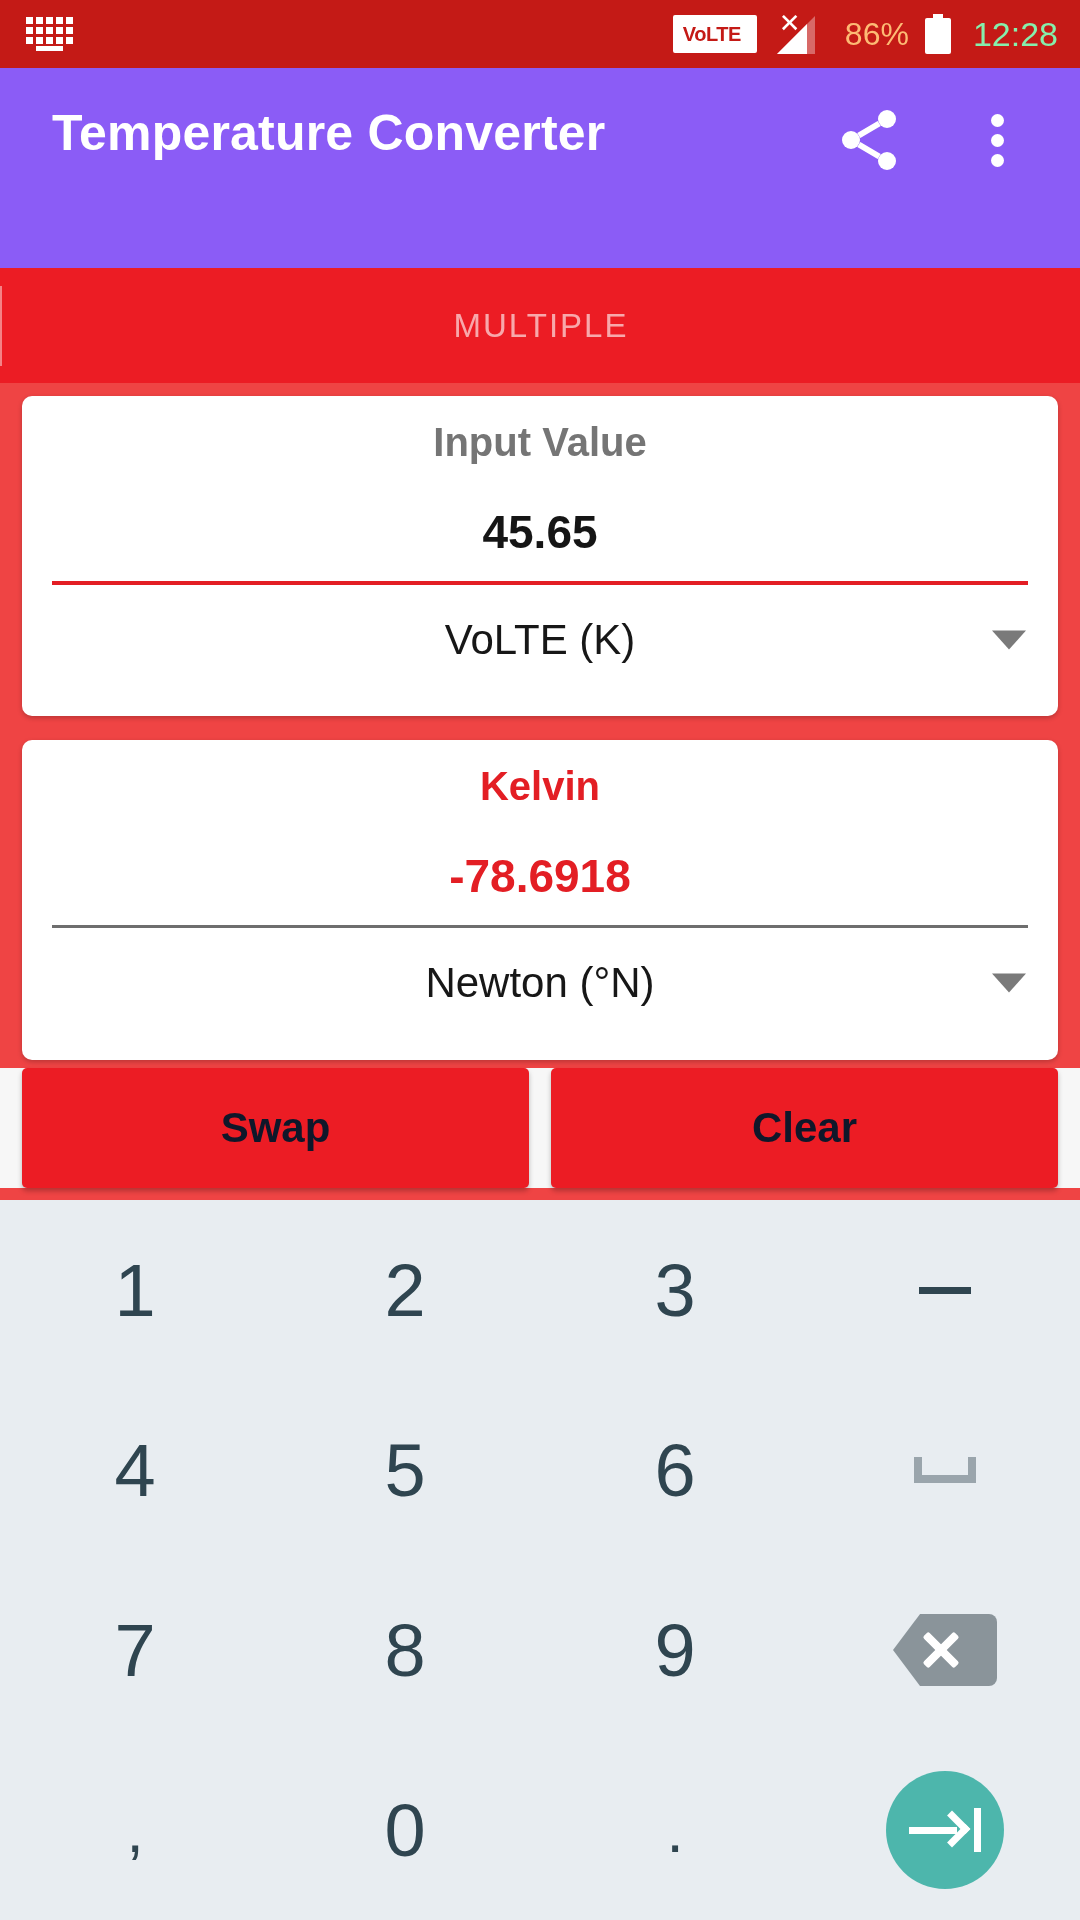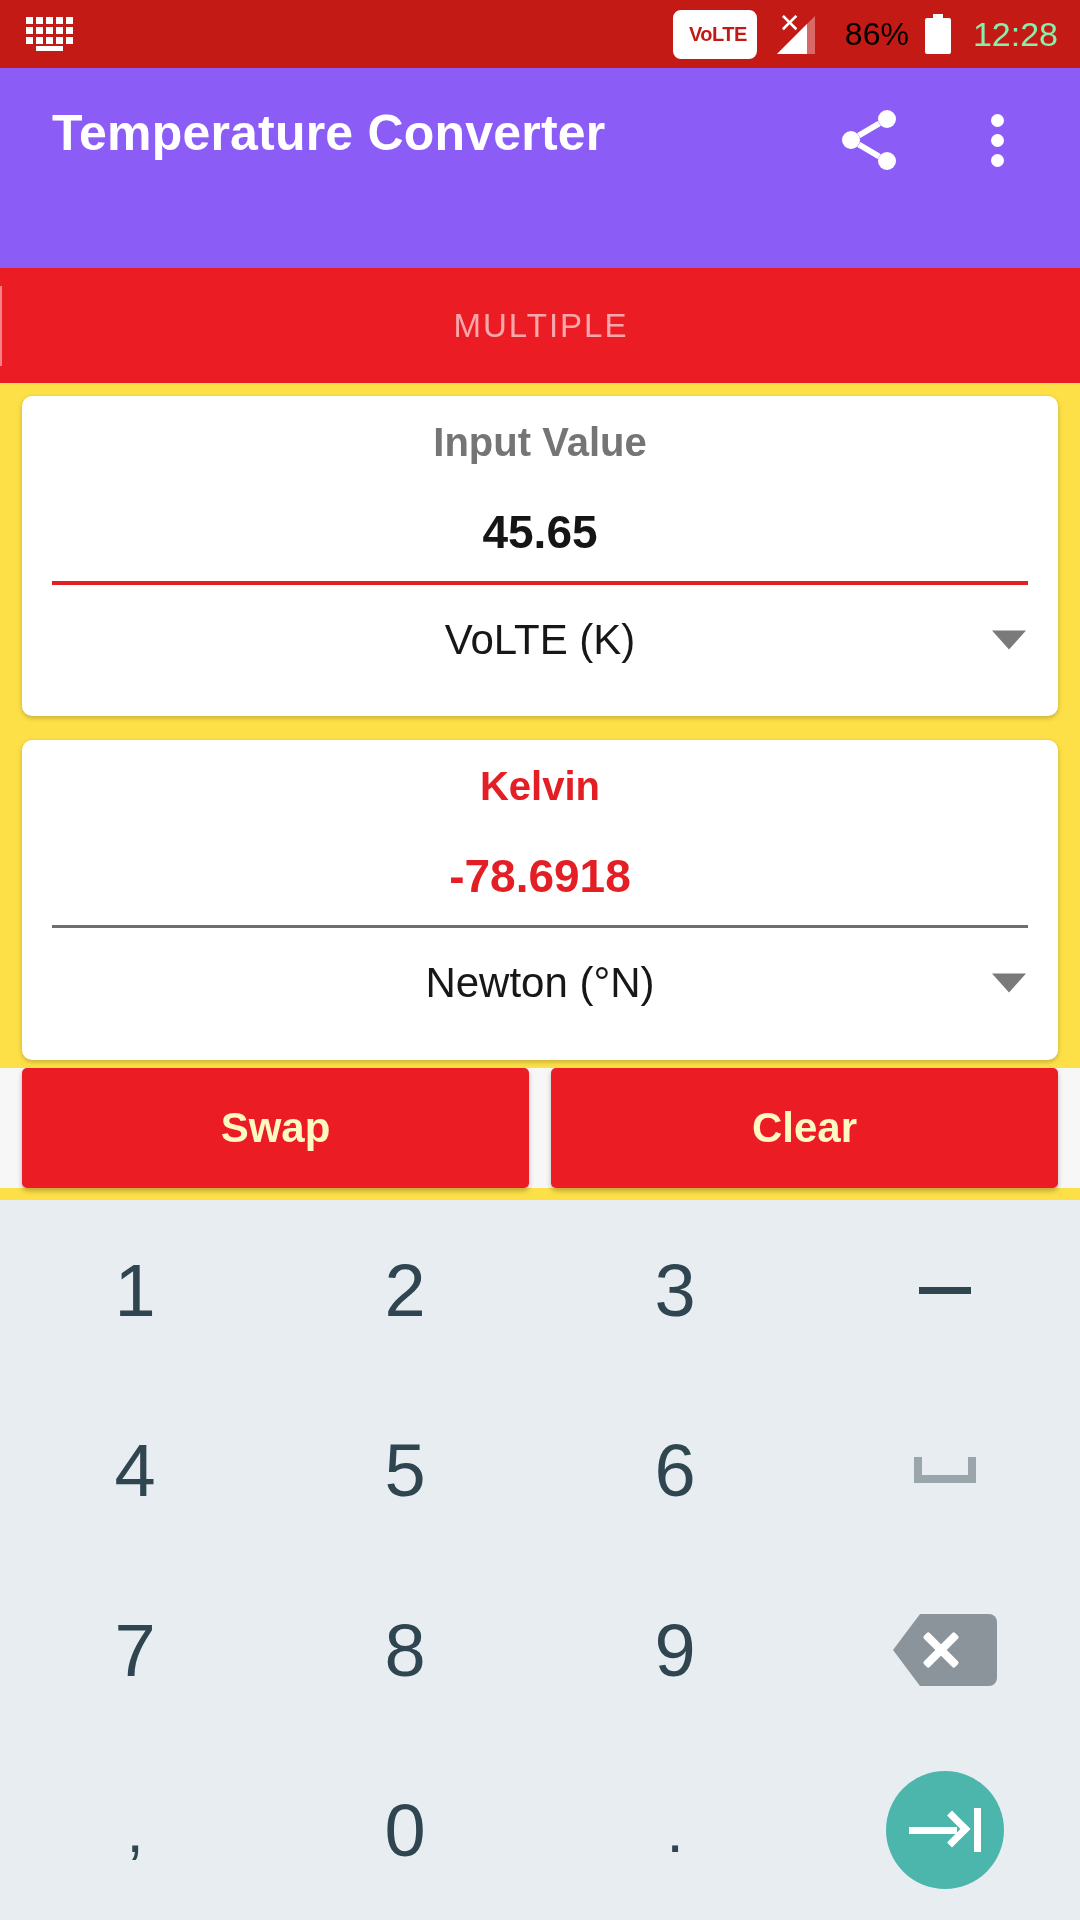--- a/index.html
+++ b/index.html
@@ -18,22 +18,22 @@
     display:flex; align-items:center;
     padding:0 22px 0 26px;
   }
   .sb-left{ display:flex; align-items:center; }
   .sb-right{ margin-left:auto; display:flex; align-items:center; gap:16px; }
 
   .kbd-icon{ width:56px; height:34px; position:relative; }
   .kbd-icon i{ position:absolute; background:#FFFFFF; display:block; }
 
   .volte{
-    border:3px solid #FFFFFF; background:#FFFFFF; border-radius:8px;
-    height:49px; min-width:84px; display:flex; align-items:center; justify-content:flex-end;
+    border:3px solid #FFFFFF; background:#FFFFFF; border-radius:2px;
+    height:38px; min-width:84px; display:flex; align-items:center; justify-content:flex-start;
     padding:0 7px;
   }
   .volte span{
     color:#C41A16; font-size:20px; font-weight:bold; letter-spacing:-0.5px;
     font-family:"Liberation Sans", sans-serif; line-height:1;
   }
 
   .signal{ position:relative; width:56px; height:44px; }
   .signal .tri{
     position:absolute; left:4px; bottom:2px; width:0; height:0;
@@ -41,21 +41,21 @@
   }
   .signal .ghost{
     position:absolute; left:4px; bottom:2px; width:0; height:0;
     border-left:38px solid transparent; border-bottom:38px solid rgba(255,255,255,0.35);
   }
   .signal .xmark{
     position:absolute; left:6px; top:-2px; color:#FFFFFF; font-size:26px; line-height:1;
     font-family:"Liberation Sans", sans-serif;
   }
 
-  .sb-text{ color:#000000; font-size:32px; line-height:1; font-family:"Liberation Sans", sans-serif; }
+  .sb-text{ color:#fdba74; font-size:32px; line-height:1; font-family:"Liberation Sans", sans-serif; }
   .battery{ position:relative; width:26px; height:40px; }
   .battery .cap{ position:absolute; top:0; left:8px; width:10px; height:5px; background:#FFFFFF; }
   .battery .body{ position:absolute; top:4px; left:0; width:26px; height:36px; background:#FFFFFF; border-radius:2px; }
   .sb-time{ color:#86efac; font-size:34px; line-height:1; margin-left:6px; }
 
   
   .appbar{
     position:absolute; top:68px; left:0; width:1080px; height:200px;
     background:#8b5cf6;
   }
@@ -82,21 +82,21 @@
   }
   .tab.active{ color:#FFFFFF; }
   .tab.inactive{ color:rgba(255,255,255,0.62); }
   .tab-divider{
     width:2px; height:80px; background:rgba(255,255,255,0.45);
   }
 
   
   .content{
     position:absolute; top:383px; left:0; width:1080px; height:822px;
-    background:#fde047;
+    background:#ef4444;
     padding:13px 22px 0 22px;
   }
   .card{
     background:#FFFFFF; border-radius:10px;
     box-shadow:0 2px 5px rgba(0,0,0,0.22);
     width:100%;
   }
   .card.input-card{ height:320px; padding:24px 30px 0 30px; }
   .card.result-card{ height:320px; padding:24px 30px 0 30px; margin-top:24px; }
 
@@ -131,21 +131,21 @@
     border-top:19px solid #7A7A7A;
   }
 
   
   .actions{
     position:absolute; top:1068px; left:0; width:1080px; height:120px;
     display:flex; gap:22px; padding:0 22px; background:#F7F7F7;
   }
   .action-btn{
     flex:1; background:#EC1C24; border:none; border-radius:5px;
-    color:#fef9c3; font-size:42px; font-weight:bold;
+    color:#0f172a; font-size:42px; font-weight:bold;
     font-family:"Liberation Sans", sans-serif;
     box-shadow:0 3px 5px rgba(0,0,0,0.25);
     cursor:pointer;
   }
 
   
   .keyboard{
     position:absolute; top:1200px; left:0; width:1080px; height:720px;
     background:#E8EDF1;
     display:grid;

